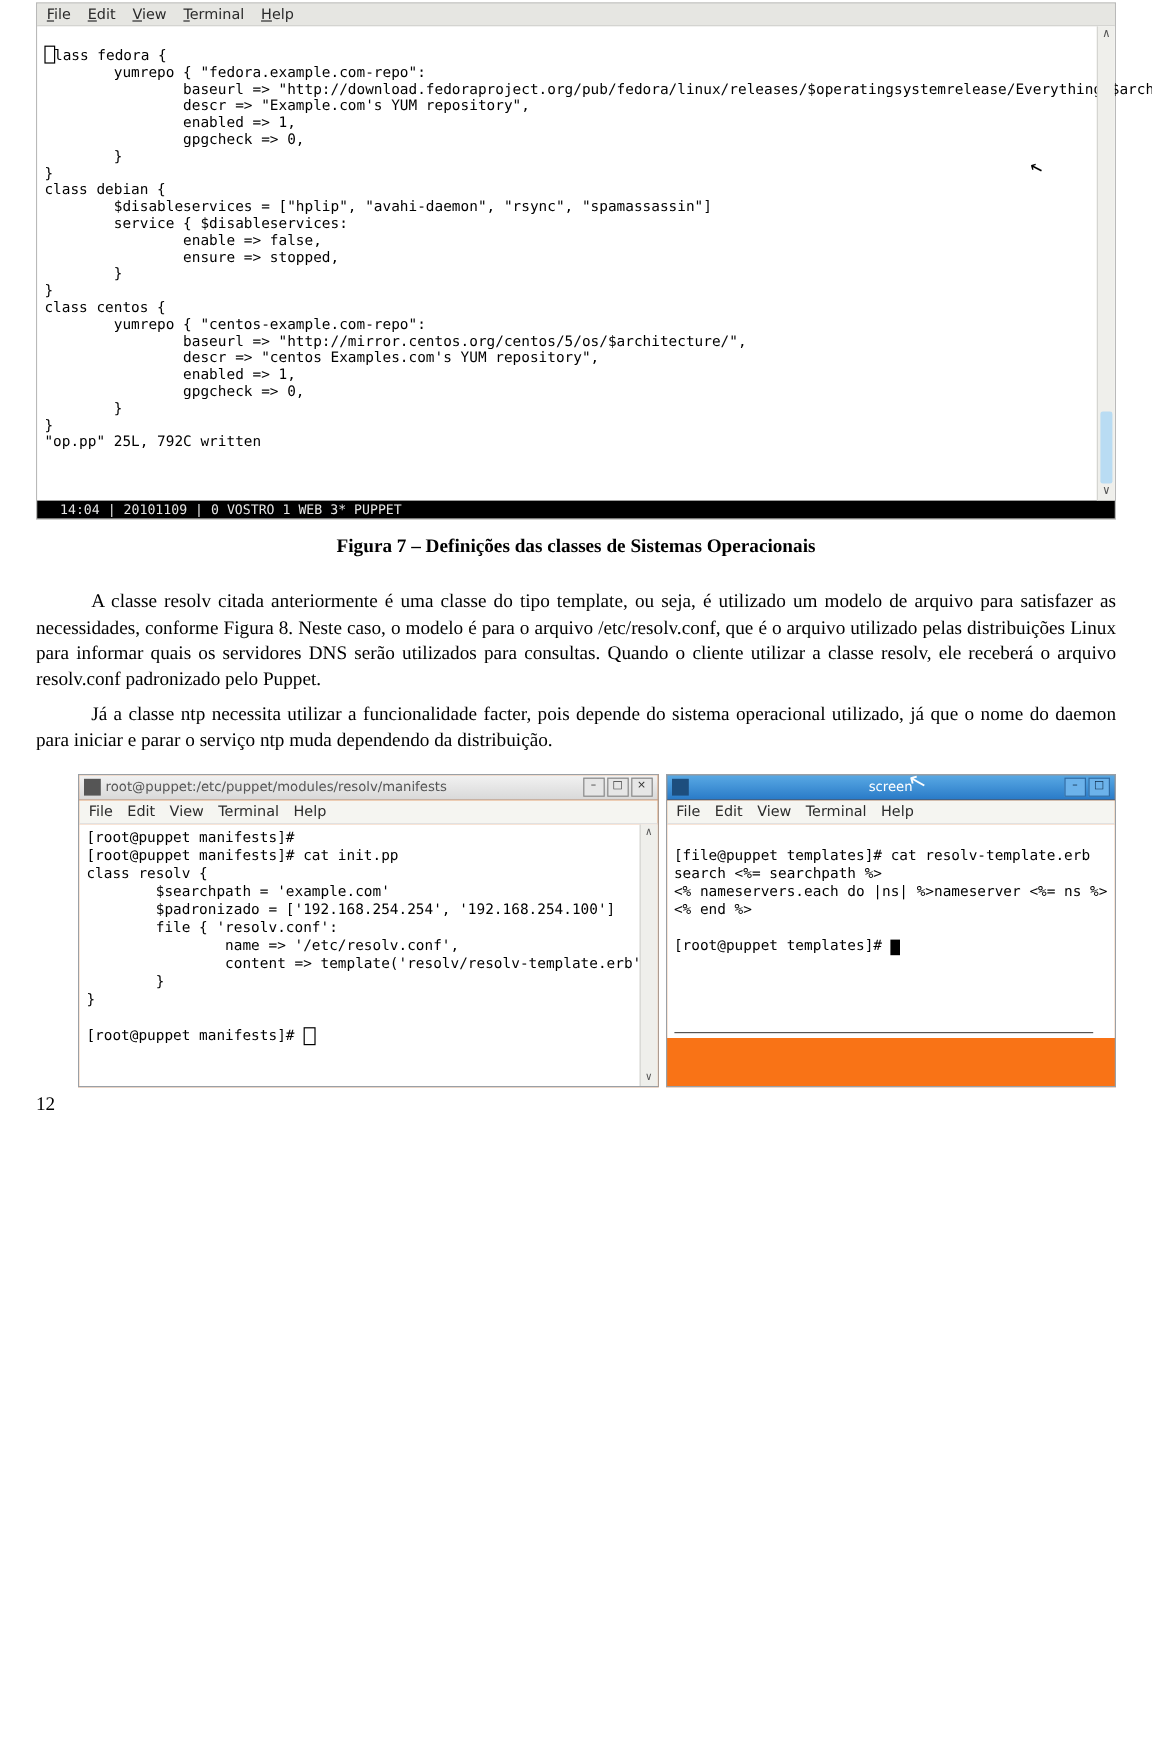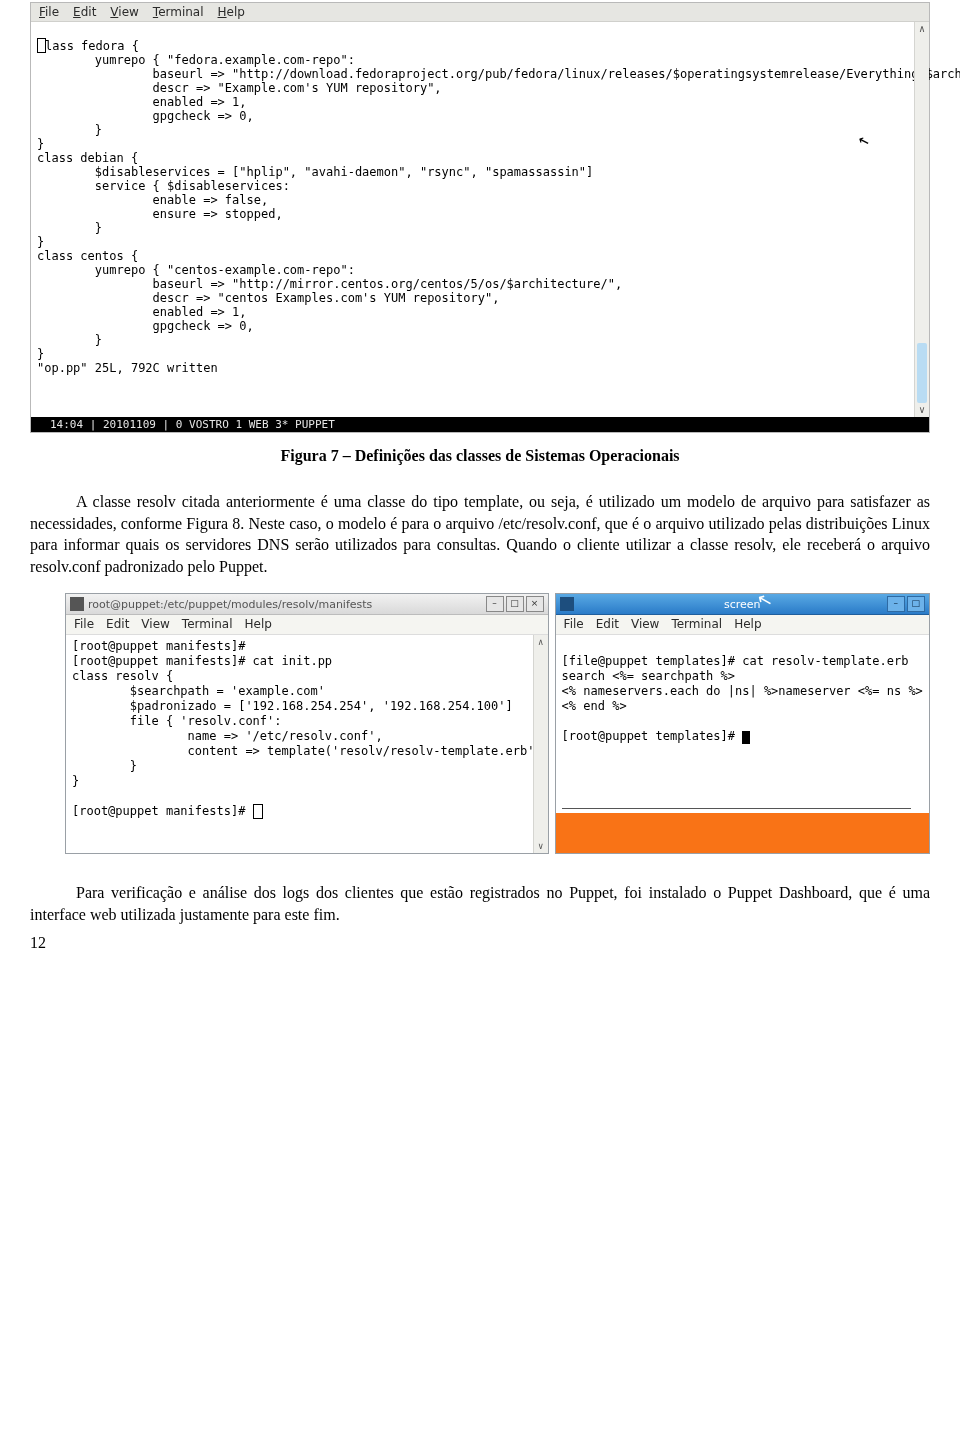--- a/index.html
+++ b/index.html
@@ -264,20 +264,21 @@
         <div class="arrow down">∨</div>
       </div>
       <div class="cursor-arrow">↖</div>
     </div>
     <div class="term-statusbar"> 14:04 | 20101109 |  0 VOSTRO  1 WEB  3* PUPPET </div>
   </div>
 
   <div class="caption">Figura 7 – Definições das classes de Sistemas Operacionais</div>
 
   <p class="para"><span class="indent"></span><span>A classe resolv citada anteriormente é uma classe do tipo template, ou seja, é utilizado um modelo de arquivo para satisfazer as necessidades, conforme Figura 8. Neste caso, o modelo é para o arquivo /etc/resolv.conf, que é o arquivo utilizado pelas distribuições Linux para informar quais os servidores DNS serão utilizados para consultas. Quando o cliente utilizar a classe resolv, ele receberá o arquivo resolv.conf padronizado pelo Puppet.</span></p>
+  <p class="para"><span class="indent"></span><span>Já a classe ntp necessita utilizar a funcionalidade facter, pois depende do sistema operacional utilizado, já que o nome do daemon para iniciar e parar o serviço ntp muda dependendo da distribuição.</span></p>
 
   <div class="fig8">
 
     <div class="term-small">
       <div class="titlebar titlebar-gray">
         <div class="tb-left">
           <span class="tb-icon"></span>
           <span>root@puppet:/etc/puppet/modules/resolv/manifests</span>
         </div>
         <div class="icons">
@@ -337,16 +338,15 @@
 <span>&lt;% nameservers.each do |ns| %&gt;nameserver &lt;%= ns %&gt;</span>
 <span>&lt;% end %&gt;</span>
 <span></span>
 <span>[root@puppet templates]# </span><span class="block-cursor"></span>
         <div class="rule" style="position:absolute;left:6px;right:18px;bottom:4px;"></div>
       </div>
     </div>
   </div>
 
 
-  <p class="para" style="margin-top:28px"><span class="indent"></span><span>Para verificação e análise dos logs dos clientes que estão registrados no Puppet, foi instalado o Puppet Dashboard, que é uma interface web utilizada justamente para este fim.</span></p>
 
   <div class="page-number">12</div>
 </div>
 
 </body></html>

